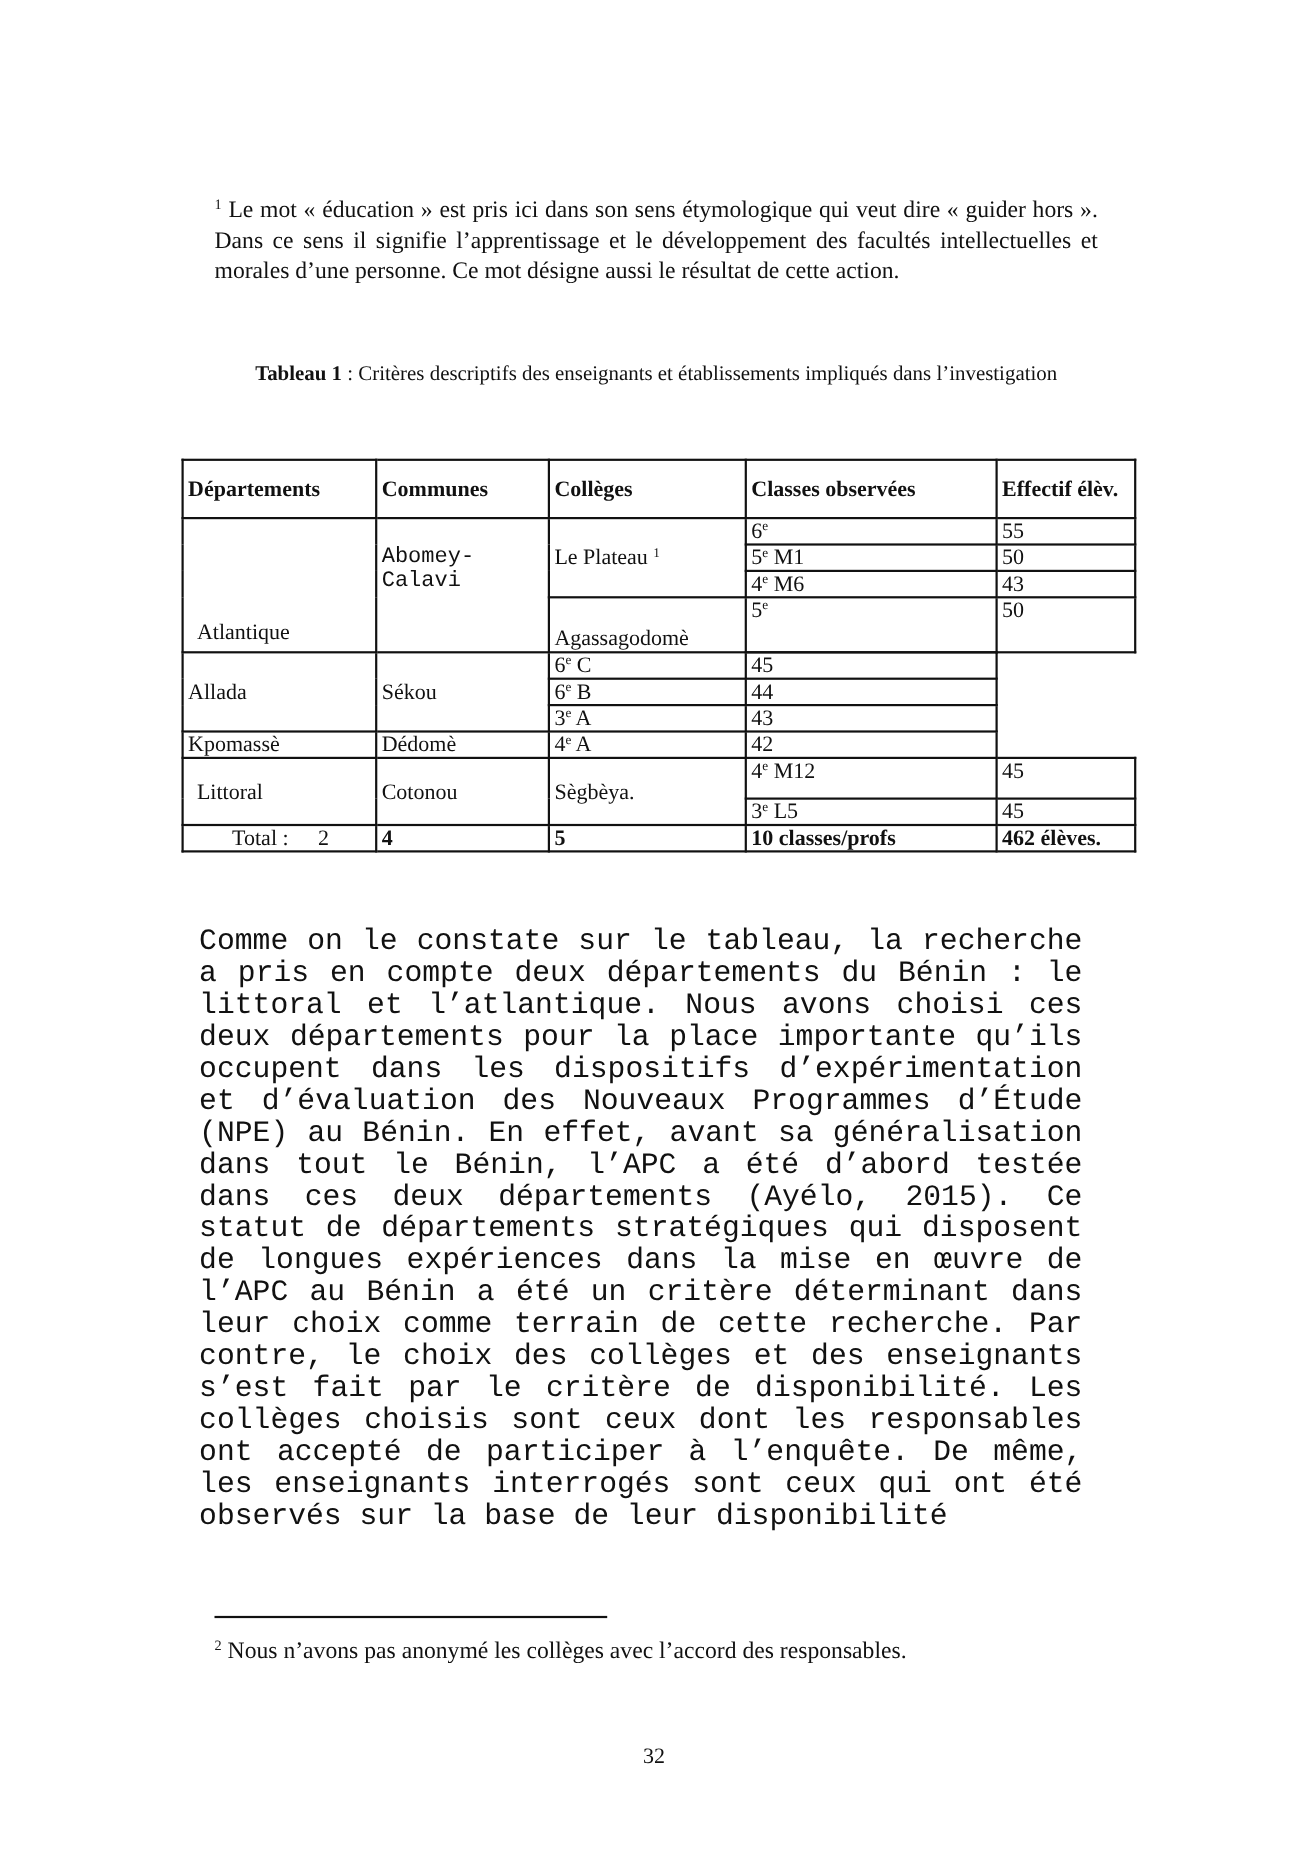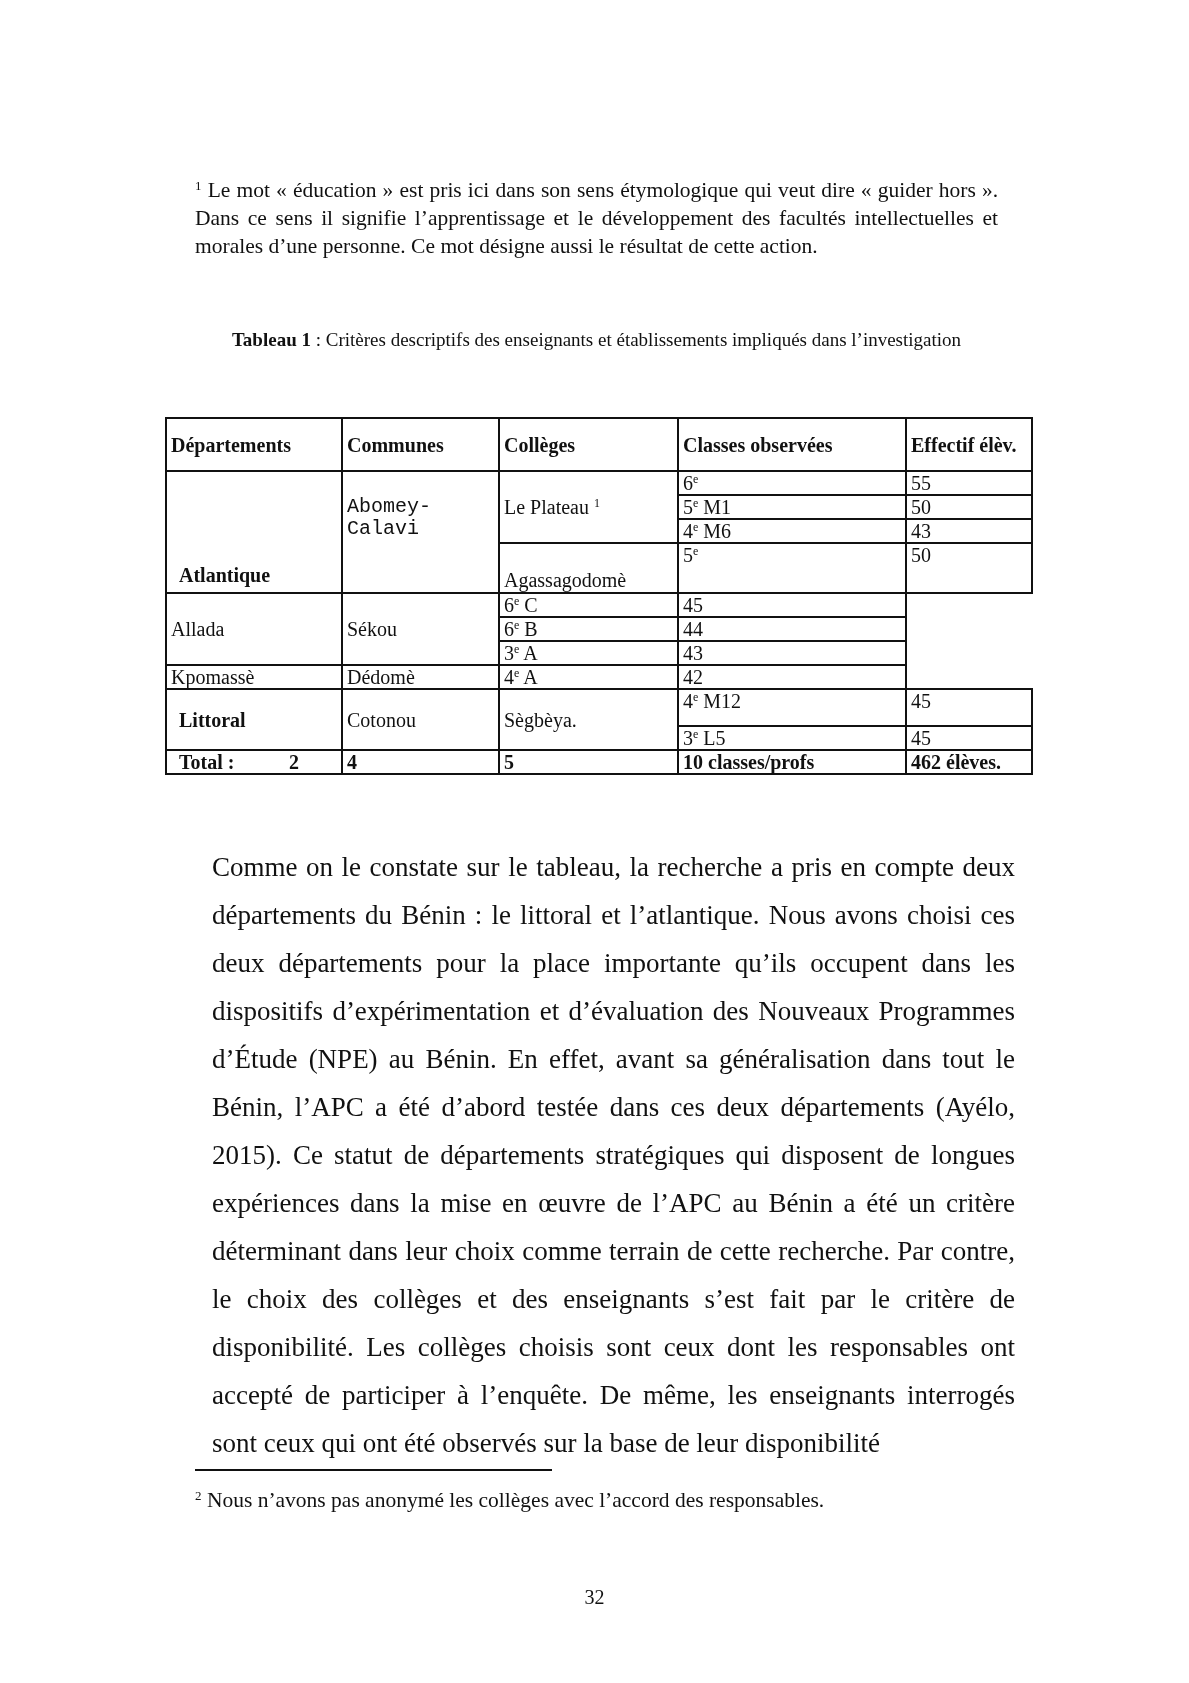--- a/index.html
+++ b/index.html
@@ -5,27 +5,27 @@
   html, body { margin: 0; padding: 0; background: #ffffff; }
   body { width: 1189px; height: 1683px; position: relative; font-family: "Liberation Serif", serif; color: #111; overflow: hidden; }
   .fn1 { position: absolute; left: 195px; top: 176px; width: 803px; font-size: 21.5px; line-height: 28px; text-align: justify; }
   .fn1 sup { font-size: 13px; vertical-align: 7px; line-height: 0; }
   .caption { position: absolute; left: 195px; top: 326px; width: 803px; font-size: 19px; line-height: 28px; text-align: center; }
   .caption b { font-weight: bold; }
   table.t { position: absolute; left: 165px; top: 417px; width: 866px; border-collapse: collapse; font-size: 20px; table-layout: fixed; }
   table.t td, table.t th { border: 2px solid #111; padding: 0 4px; text-align: left; vertical-align: middle; line-height: 22px; }
   table.t th { font-weight: bold; height: 51px; }
   table.t sup { font-size: 12px; vertical-align: 7px; line-height: 0; }
-  .dep { text-align: right; font-weight: bold; padding-left: 12px !important; }
+  .dep { text-align: right; font-weight: normal; padding-left: 12px !important; }
   .dep-atl { vertical-align: bottom !important; padding-bottom: 6px !important; }
   .rh { height: 23px; }
   .top { vertical-align: top !important; }
   .bold { font-weight: bold; }
-  .total-cell { display: flex; justify-content: space-between; padding-right: 38px; }
-  .body-text { position: absolute; left: 212px; top: 843px; width: 803px; font-size: 27px; line-height: 48px; text-align: justify; }
+  .total-cell { display: flex; justify-content: space-between; padding-right: 38px; margin-left: 32px; }
+  .body-text { position: absolute; left: 181px; top: 843px; width: 803px; font-size: 27px; line-height: 29px; text-align: justify; font-family: Liberation Mono, monospace; }
   .rule { position: absolute; left: 195px; top: 1469px; width: 357px; height: 2px; background: #111; }
   .fn2 { position: absolute; left: 195px; top: 1486px; width: 803px; font-size: 21.5px; line-height: 28px; text-align: left; }
   .fn2 sup { font-size: 13px; vertical-align: 7px; line-height: 0; }
   .page-num { position: absolute; left: 0; top: 1586px; width: 1189px; text-align: center; font-size: 20px; }
 </style>
 </head>
 <body>
 
 <div class="fn1"><sup>1</sup> <span>Le mot « éducation » est pris ici dans son sens étymologique qui veut dire « guider hors ». Dans ce sens il signifie l’apprentissage et le développement des facultés intellectuelles et morales d’une personne. Ce  mot désigne aussi le résultat de cette action.</span></div>
 

